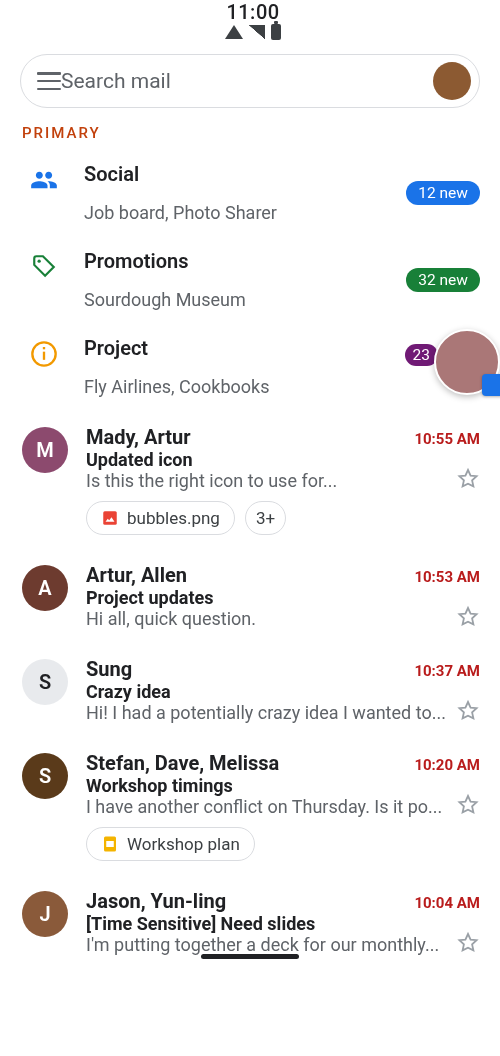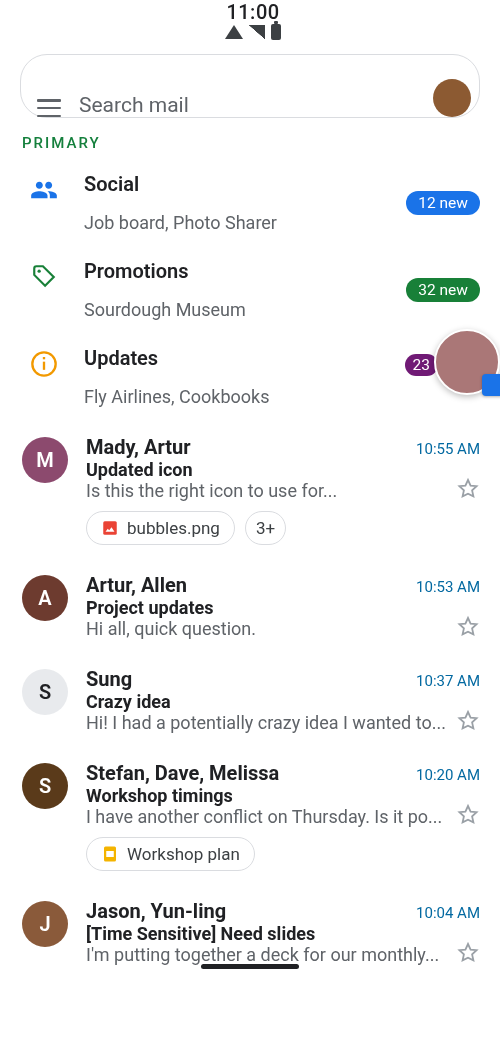--- a/index.html
+++ b/index.html
@@ -5,44 +5,44 @@
   * { box-sizing: border-box; margin: 0; padding: 0; }
   html, body { width: 500px; height: 1056px; font-family: Roboto, "Helvetica Neue", Arial, sans-serif; background: #fff; color: #202124; overflow: hidden; }
   .status-bar { height: 36px; display: flex; align-items: center; justify-content: space-between; padding: 0 28px 0 34px; font-size: 20px; font-weight: 500; letter-spacing: 0.5px; flex-direction: column; }
   .status-icons { display: flex; gap: 6px; align-items: center; }
   .tri { width: 0; height: 0; border-left: 9px solid transparent; border-right: 9px solid transparent; border-bottom: 14px solid #3c4043; }
   .bar { width: 16px; height: 14px; background: linear-gradient(to top right, transparent 48%, #3c4043 50%); }
   .batt { width: 10px; height: 16px; background: #3c4043; border-radius: 2px; position: relative; }
   .batt::before { content: ""; position: absolute; top: -3px; left: 3px; width: 4px; height: 3px; background: #3c4043; border-radius: 1px; }
 
   .search-wrap { padding: 18px 20px 10px; }
-  .search { height: 64px; border: 1px solid #dadce0; border-radius: 27px; display: flex; align-items: flex-end; padding: 0 8px 0 16px; gap: 18px; }
+  .search { height: 54px; border: 1px solid #dadce0; border-radius: 27px; display: flex; align-items: center; padding: 0 8px 0 16px; }
   .hamburger { width: 24px; height: 18px; display: flex; flex-direction: column; justify-content: space-between; }
   .hamburger span { height: 2.5px; background: #5f6368; border-radius: 1px; }
   .search-text { flex: 1; color: #5f6368; font-size: 21px; }
   .avatar-small { width: 38px; height: 38px; border-radius: 50%; background: #b07d4a; display: flex; align-items: center; justify-content: center; font-size: 14px; font-weight: 600; color: #fff; overflow: hidden; }
 
-  .section-label { padding: 6px 22px; font-size: 15px; letter-spacing: 2px; color: #15803d; font-weight: 500; }
+  .section-label { padding: 6px 22px; font-size: 15px; letter-spacing: 2px; color: #c2410c; font-weight: 500; }
 
   .tab-row { display: flex; padding: 14px 20px 12px 22px; gap: 18px; align-items: flex-start; position: relative; }
   .tab-icon { width: 44px; display: flex; justify-content: center; padding-top: 4px; }
   .tab-body { flex: 1; min-width: 0; }
   .tab-title { font-size: 20px; font-weight: 600; color: #202124; }
   .tab-sub { font-size: 18px; color: #5f6368; margin-top: 16px; }
   .badge { font-size: 15.5px; font-weight: 400; color: #fff; padding: 3px 12px; border-radius: 13px; white-space: nowrap; align-self: center; }
   .badge.blue { background: #1a73e8; }
   .badge.green { background: #188038; }
   .badge.orange { background: #701a75; position: absolute; right: 62px; top: 22px; padding: 2px 8px; }
 
   .email-row { display: flex; padding: 16px 20px 12px 22px; gap: 18px; align-items: flex-start; }
   .avatar { width: 46px; height: 46px; border-radius: 50%; background: #555; flex-shrink: 0; display: flex; align-items: center; justify-content: center; color: #fff; font-weight: 600; font-size: 20px; overflow: hidden; margin-top: 2px; }
   .email-body { flex: 1; min-width: 0; }
   .email-line1 { display: flex; justify-content: space-between; align-items: baseline; gap: 8px; }
   .sender { font-size: 20px; font-weight: 700; color: #202124; white-space: nowrap; overflow: hidden; text-overflow: ellipsis; }
-  .time { font-size: 15px; font-weight: 400; color: #0369a1; white-space: nowrap; }
+  .time { font-size: 15px; font-weight: 700; color: #b91c1c; white-space: nowrap; }
   .email-line2 { display: flex; justify-content: space-between; gap: 8px; }
   .sub-snip { flex: 1; min-width: 0; }
   .subject { font-size: 18px; font-weight: 700; color: #202124; white-space: nowrap; overflow: hidden; text-overflow: ellipsis; }
   .snippet { font-size: 18px; color: #5f6368; white-space: nowrap; overflow: hidden; text-overflow: ellipsis; }
   .star { width: 24px; height: 24px; flex-shrink: 0; margin-top: 18px; }
 
   .chips { display: flex; gap: 10px; margin-top: 10px; }
   .chip { display: inline-flex; align-items: center; gap: 8px; border: 1px solid #dadce0; border-radius: 20px; padding: 6px 14px; font-size: 17px; color: #3c4043; min-width: 0; }
   .chip.count { padding: 6px 10px; }
   .chip-icon { width: 18px; height: 18px; }
@@ -115,21 +115,21 @@
   </div>
       <div class="tab-row">
     <div class="tab-icon">
           <svg width="28" height="28" viewBox="0 0 24 24">
             <circle cx="12" cy="12" r="10" fill="none" stroke="#f29900" stroke-width="2"></circle>
             <rect x="11" y="10" width="2" height="7" fill="#f29900"></rect>
             <rect x="11" y="6" width="2" height="2" fill="#f29900"></rect>
           </svg>
         </div>
     <div class="tab-body">
-      <div class="tab-title">Updates</div>
+      <div class="tab-title">Project</div>
       <div class="tab-sub">Fly Airlines, Cookbooks</div>
     </div>
 
     <div class="badge orange">23</div>
   </div>
     </div>
   <div id="emails">
       <div class="email-row">
     <div class="avatar" style="background:#8c4a6e;color:#fff">M</div>
     <div class="email-body">

